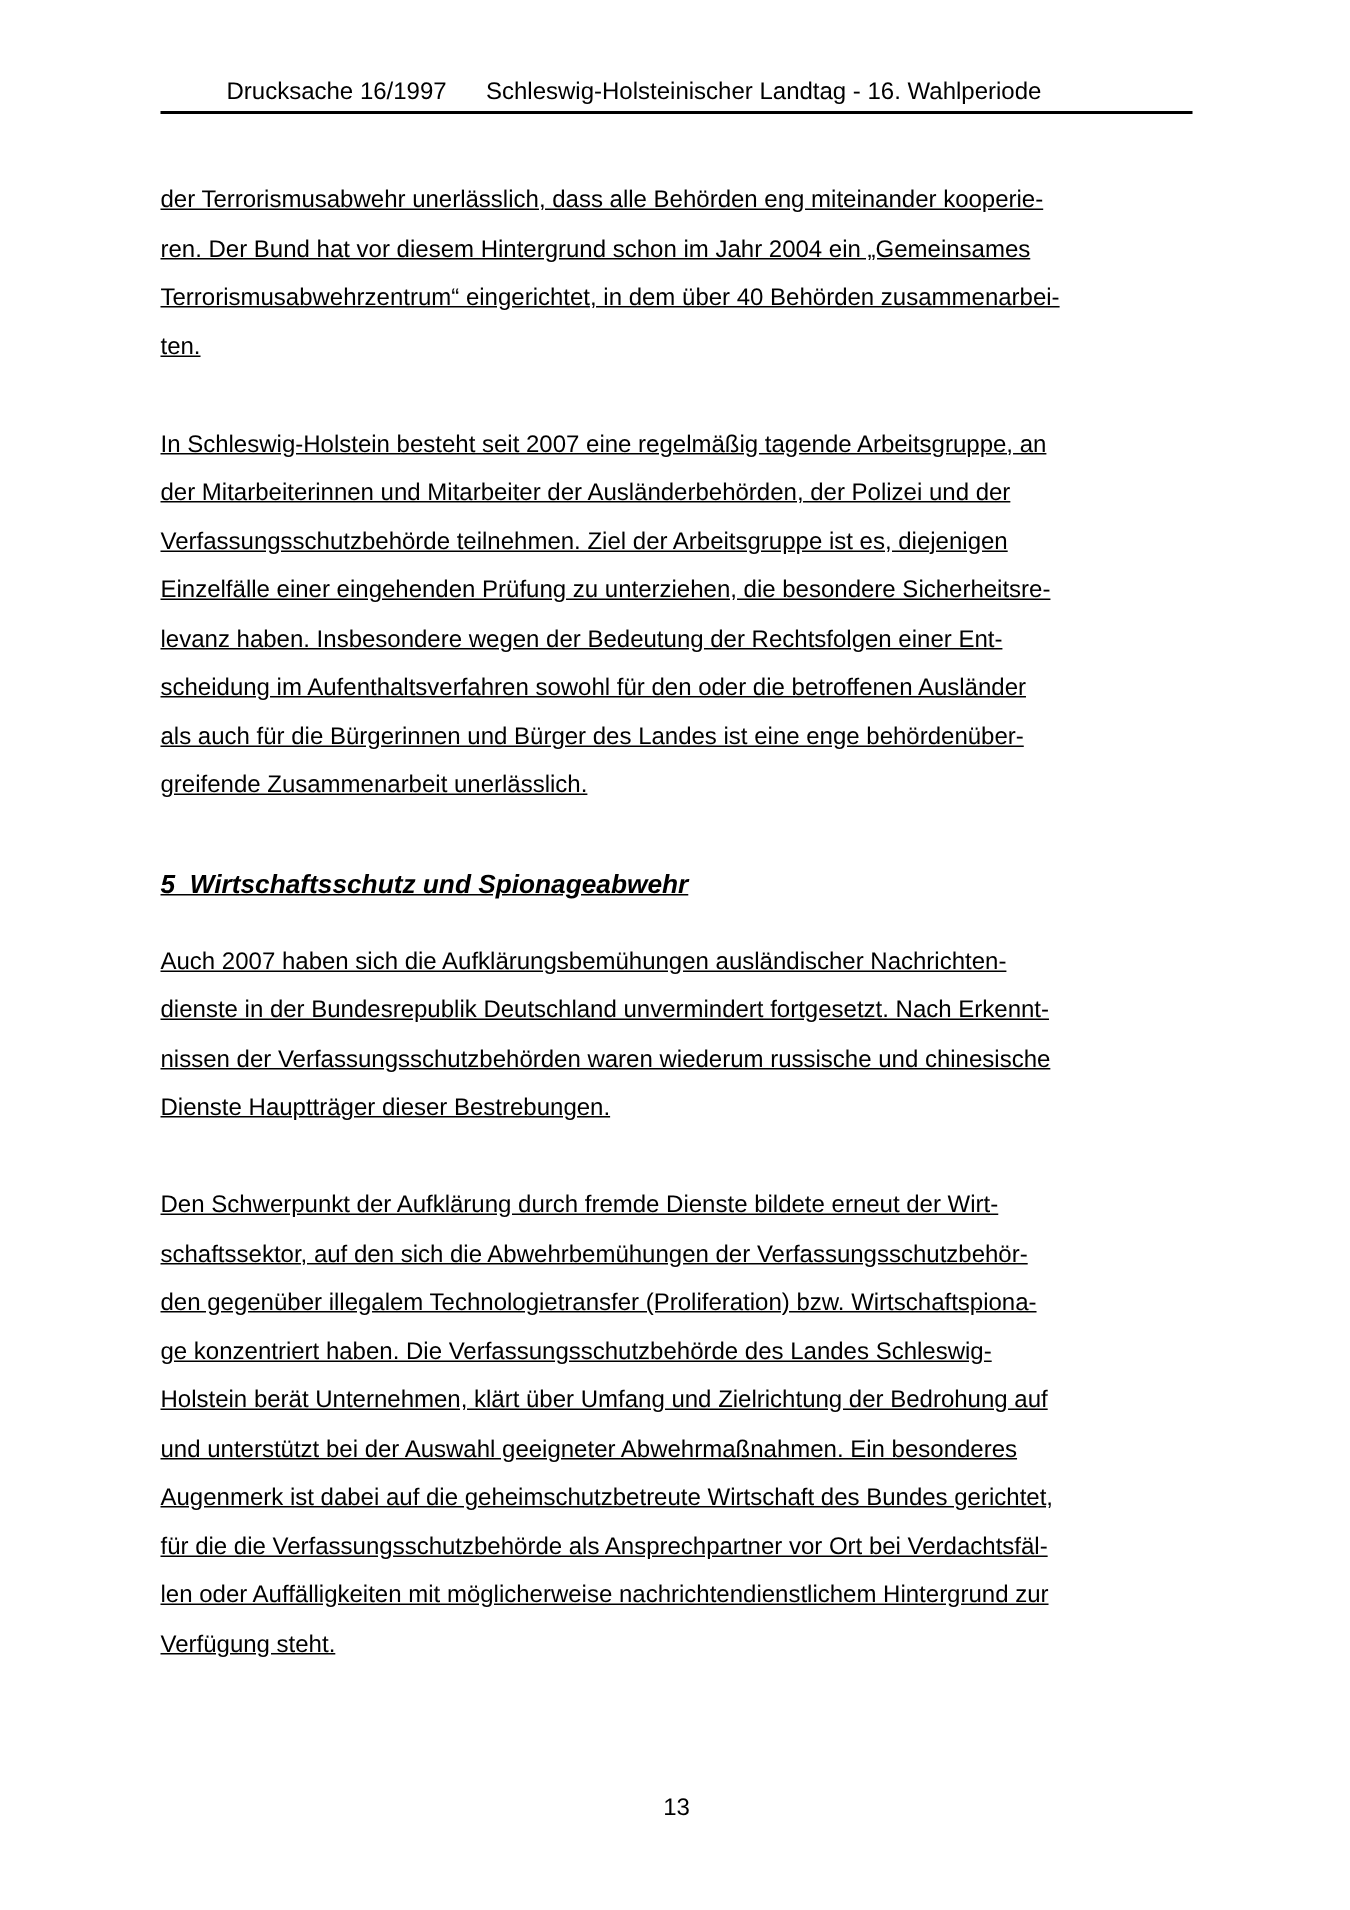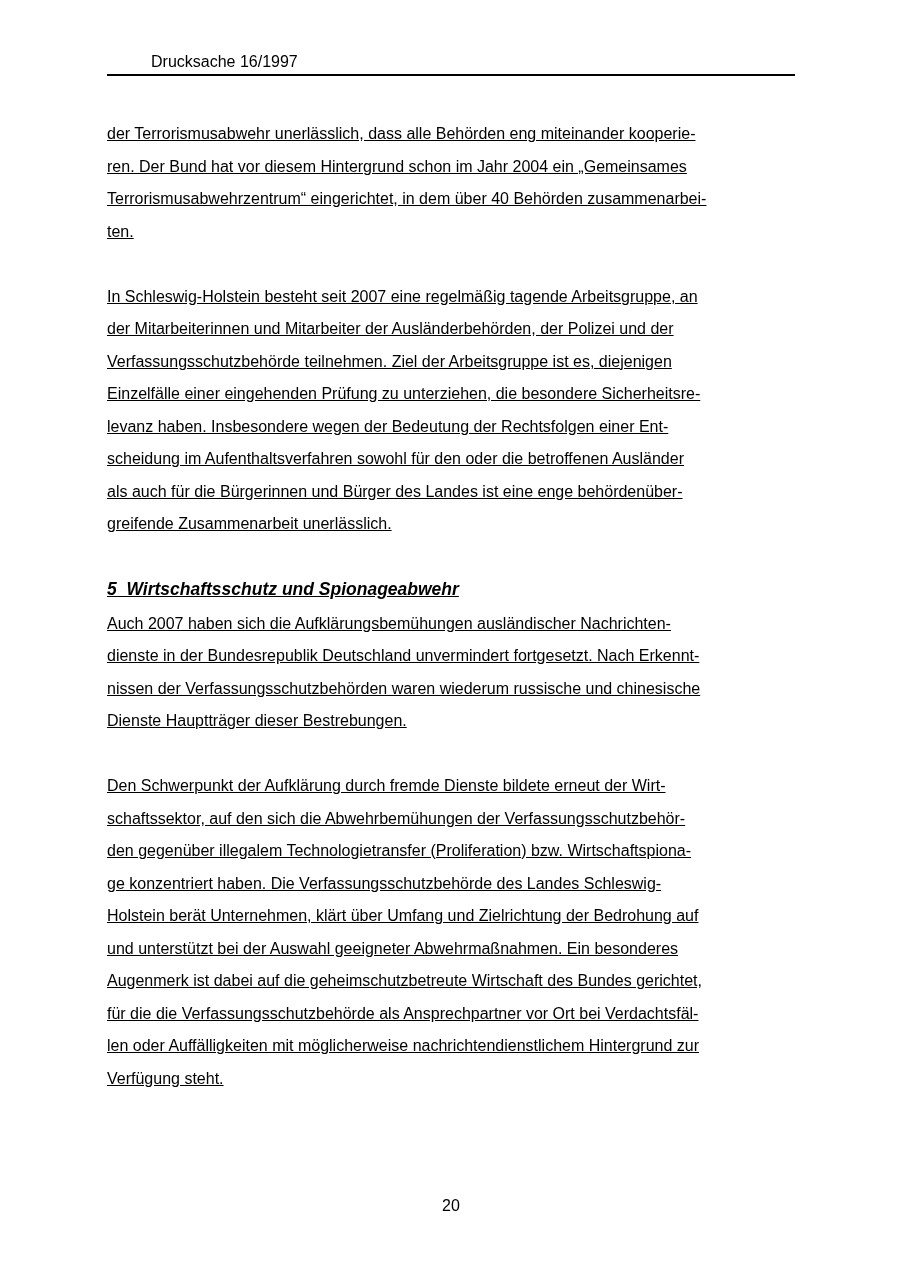--- a/index.html
+++ b/index.html
@@ -54,21 +54,21 @@
     width: 692px;
     font-size: 16px;
     line-height: 32.5px;
     text-decoration: underline;
   }
   .content p.paragraph {
     margin: 0 0 32.5px 0;
     white-space: nowrap;
   }
   .content h2.heading {
-    margin: 0 0 2px 0;
+    margin: 0 0 20px 0;
     font-size: 17.5px;
     line-height: 32.5px;
     font-weight: bold;
     font-style: italic;
     white-space: nowrap;
   }
   .footer {
     position: absolute;
     left: 107px;
     top: 1196px;
@@ -78,29 +78,30 @@
     line-height: 20px;
   }
 </style>
 </head>
 <body>
 
 <div class="page">
 
   <div class="header">
     <span class="header-left">Drucksache 16/1997</span>
+    <span class="header-right">Schleswig-Holsteinischer Landtag - 16. Wahlperiode</span>
   </div>
 
   <div class="header-rule"></div>
 
   <div class="content" id="content">
       <p class="paragraph">der Terrorismusabwehr unerlässlich, dass alle Behörden eng miteinander kooperie-<br>ren. Der Bund hat vor diesem Hintergrund schon im Jahr 2004 ein „Gemeinsames<br>Terrorismusabwehrzentrum“ eingerichtet, in dem über 40 Behörden zusammenarbei-<br>ten.</p>
       <p class="paragraph">In Schleswig-Holstein besteht seit 2007 eine regelmäßig tagende Arbeitsgruppe, an<br>der Mitarbeiterinnen und Mitarbeiter der Ausländerbehörden, der Polizei und der<br>Verfassungsschutzbehörde teilnehmen. Ziel der Arbeitsgruppe ist es, diejenigen<br>Einzelfälle einer eingehenden Prüfung zu unterziehen, die besondere Sicherheitsre-<br>levanz haben. Insbesondere wegen der Bedeutung der Rechtsfolgen einer Ent-<br>scheidung im Aufenthaltsverfahren sowohl für den oder die betroffenen Ausländer<br>als auch für die Bürgerinnen und Bürger des Landes ist eine enge behördenüber-<br>greifende Zusammenarbeit unerlässlich.</p>
       <h2 class="heading">5&nbsp; Wirtschaftsschutz und Spionageabwehr</h2>
       <p class="paragraph">Auch 2007 haben sich die Aufklärungsbemühungen ausländischer Nachrichten-<br>dienste in der Bundesrepublik Deutschland unvermindert fortgesetzt. Nach Erkennt-<br>nissen der Verfassungsschutzbehörden waren wiederum russische und chinesische<br>Dienste Hauptträger dieser Bestrebungen.</p>
       <p class="paragraph">Den Schwerpunkt der Aufklärung durch fremde Dienste bildete erneut der Wirt-<br>schaftssektor, auf den sich die Abwehrbemühungen der Verfassungsschutzbehör-<br>den gegenüber illegalem Technologietransfer (Proliferation) bzw. Wirtschaftspiona-<br>ge konzentriert haben. Die Verfassungsschutzbehörde des Landes Schleswig-<br>Holstein berät Unternehmen, klärt über Umfang und Zielrichtung der Bedrohung auf<br>und unterstützt bei der Auswahl geeigneter Abwehrmaßnahmen. Ein besonderes<br>Augenmerk ist dabei auf die geheimschutzbetreute Wirtschaft des Bundes gerichtet,<br>für die die Verfassungsschutzbehörde als Ansprechpartner vor Ort bei Verdachtsfäl-<br>len oder Auffälligkeiten mit möglicherweise nachrichtendienstlichem Hintergrund zur<br>Verfügung steht.</p>
     </div>
 
   <div class="footer">
-    <span>20</span>
+    <span>13</span>
   </div>
 
 </div>
 
 </body></html>

